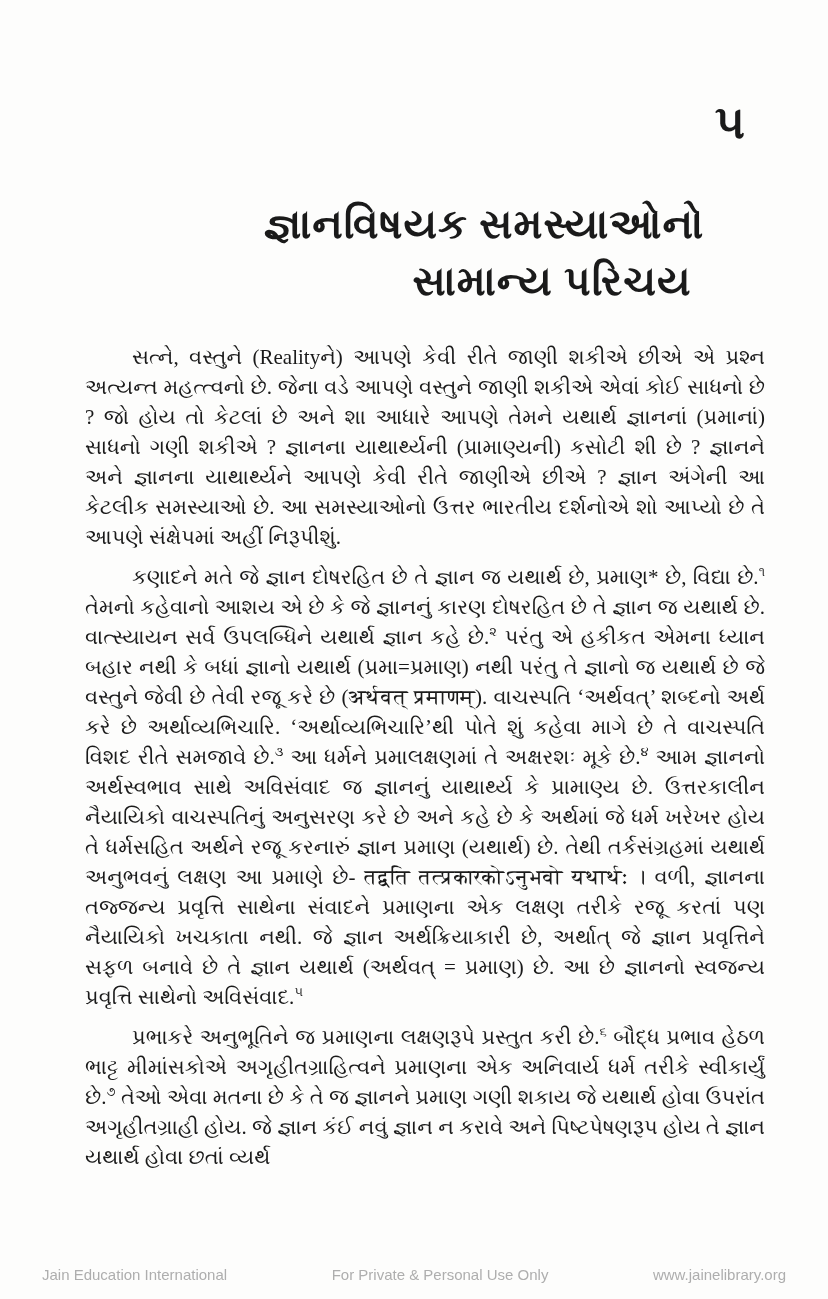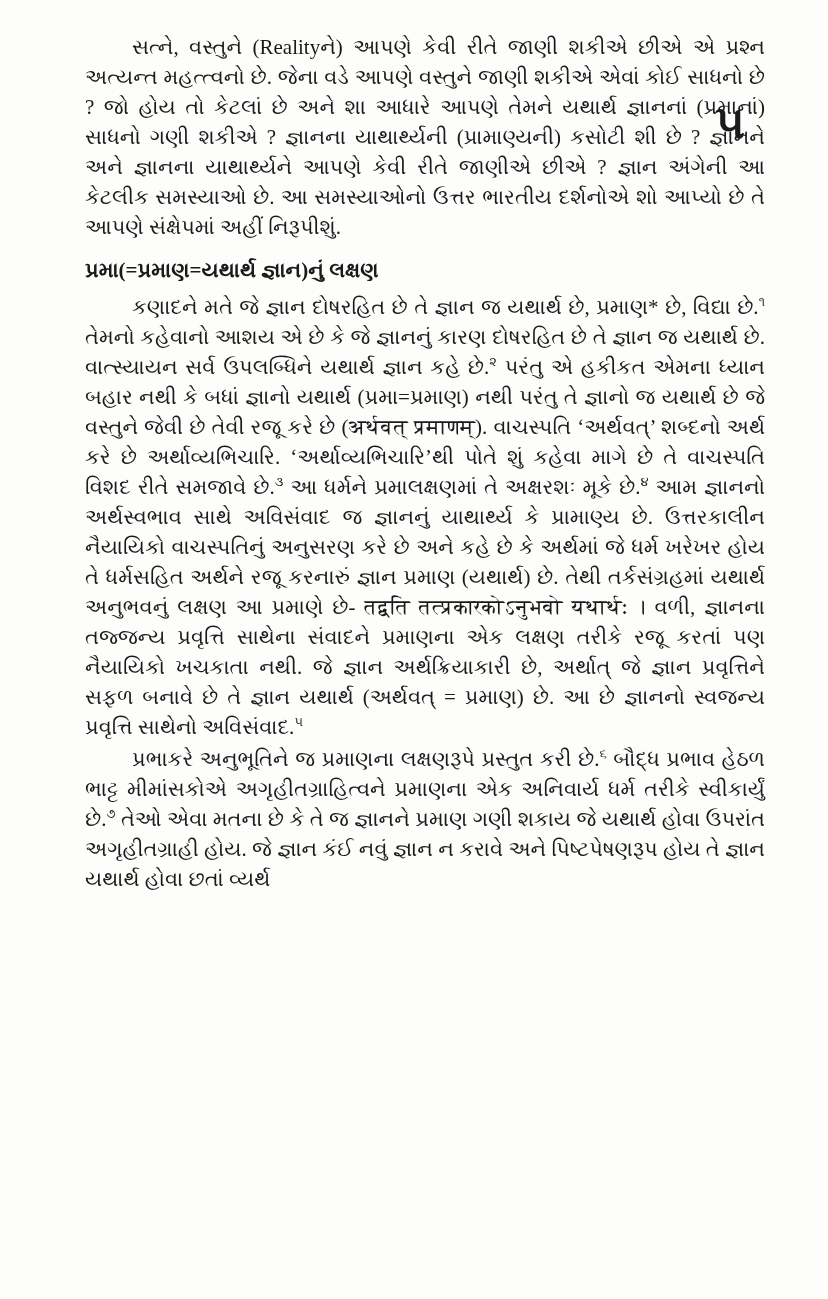--- a/index.html
+++ b/index.html
@@ -33,21 +33,21 @@
   .chapter-title .line { display: block; }
   .chapter-title .line2 { transform: translateX(68px); }
   .body-text {
     margin: 32px 63px 0 85px;
     width: 680px;
     font-size: 21px;
     line-height: 30px;
     text-align: justify;
   }
   .body-text p { margin: 0; text-indent: 47px; }
-  .body-text p + p { margin-top: 2px; }
+  .body-text p + p { margin-top: 10px; }
   .section-heading {
     margin: 14px 0 8px 0;
     font-size: 21px;
     line-height: 28px;
     font-weight: 700;
     text-align: left;
     text-indent: 0;
   }
   sup.sup {
     font-size: 13px;
@@ -69,25 +69,33 @@
     color: #aeaeae;
   }
 </style>
 </head>
 <body>
 
 <div class="page">
 
   <div class="page-number">૫</div>
 
+  <h1 class="chapter-title">
+    <span class="line line1">જ્ઞાનવિષયક સમસ્યાઓનો</span>
+    <span class="line line2">સામાન્ય પરિચય</span>
+  </h1>
 
   <div class="body-text">
     <p><span class="normal">સત્ને, વસ્તુને (Realityને) આપણે કેવી રીતે જાણી શકીએ છીએ એ પ્રશ્ન અત્યન્ત મહત્ત્વનો છે. જેના વડે આપણે વસ્તુને જાણી શકીએ એવાં કોઈ સાધનો છે ? જો હોય તો કેટલાં છે અને શા આધારે આપણે તેમને યથાર્થ જ્ઞાનનાં (પ્રમાનાં) સાધનો ગણી શકીએ ? જ્ઞાનના યાથાર્થ્યની (પ્રામાણ્યની) કસોટી શી છે ? જ્ઞાનને અને જ્ઞાનના યાથાર્થ્યને આપણે કેવી રીતે જાણીએ છીએ ? જ્ઞાન અંગેની આ કેટલીક સમસ્યાઓ છે. આ સમસ્યાઓનો ઉત્તર ભારતીય દર્શનોએ શો આપ્યો છે તે આપણે સંક્ષેપમાં અહીં નિરૂપીશું.</span></p>
 
-    <h2 class="section-heading">પ્રમા(=પ્રમાણ=યથાર્થ જ્ઞાન)નું લક્ષણ</h2>
 
     <p><span class="normal">કણાદને મતે જે જ્ઞાન દોષરહિત છે તે જ્ઞાન જ યથાર્થ છે, પ્રમાણ* છે, વિદ્યા છે.</span><sup class="sup">૧</sup><span class="normal"> તેમનો કહેવાનો આશય એ છે કે જે જ્ઞાનનું કારણ દોષરહિત છે તે જ્ઞાન જ યથાર્થ છે. વાત્સ્યાયન સર્વ ઉપલબ્ધિને યથાર્થ જ્ઞાન કહે છે.</span><sup class="sup">૨</sup><span class="normal"> પરંતુ એ હકીકત એમના ધ્યાન બહાર નથી કે બધાં જ્ઞાનો યથાર્થ (પ્રમા=પ્રમાણ) નથી પરંતુ તે જ્ઞાનો જ યથાર્થ છે જે વસ્તુને જેવી છે તેવી રજૂ કરે છે (</span><span class="deva">अर्थवत् प्रमाणम्</span><span class="normal">). વાચસ્પતિ ‘અર્થવત્’ શબ્દનો અર્થ કરે છે અર્થાવ્યભિચારિ. ‘અર્થાવ્યભિચારિ’થી પોતે શું કહેવા માગે છે તે વાચસ્પતિ વિશદ રીતે સમજાવે છે.</span><sup class="sup">૩</sup><span class="normal"> આ ધર્મને પ્રમાલક્ષણમાં તે અક્ષરશઃ મૂકે છે.</span><sup class="sup">૪</sup><span class="normal"> આમ જ્ઞાનનો અર્થસ્વભાવ સાથે અવિસંવાદ જ જ્ઞાનનું યાથાર્થ્ય કે પ્રામાણ્ય છે. ઉત્તરકાલીન નૈયાયિકો વાચસ્પતિનું અનુસરણ કરે છે અને કહે છે કે અર્થમાં જે ધર્મ ખરેખર હોય તે ધર્મસહિત અર્થને રજૂ કરનારું જ્ઞાન પ્રમાણ (યથાર્થ) છે. તેથી તર્કસંગ્રહમાં યથાર્થ અનુભવનું લક્ષણ આ પ્રમાણે છે- </span><span class="deva">तद्वति तत्प्रकारकोऽनुभवो यथार्थः ।</span><span class="normal"> વળી, જ્ઞાનના તજ્જન્ય પ્રવૃત્તિ સાથેના સંવાદને પ્રમાણના એક લક્ષણ તરીકે રજૂ કરતાં પણ નૈયાયિકો ખચકાતા નથી. જે જ્ઞાન અર્થક્રિયાકારી છે, અર્થાત્ જે જ્ઞાન પ્રવૃત્તિને સફળ બનાવે છે તે જ્ઞાન યથાર્થ (અર્થવત્ = પ્રમાણ) છે. આ છે જ્ઞાનનો સ્વજન્ય પ્રવૃત્તિ સાથેનો અવિસંવાદ.</span><sup class="sup">૫</sup></p>
 
     <p><span class="normal">પ્રભાકરે અનુભૂતિને જ પ્રમાણના લક્ષણરૂપે પ્રસ્તુત કરી છે.</span><sup class="sup">૬</sup><span class="normal"> બૌદ્ધ પ્રભાવ હેઠળ ભાટ્ટ મીમાંસકોએ અગૃહીતગ્રાહિત્વને પ્રમાણના એક અનિવાર્ય ધર્મ તરીકે સ્વીકાર્યું છે.</span><sup class="sup">૭</sup><span class="normal"> તેઓ એવા મતના છે કે તે જ જ્ઞાનને પ્રમાણ ગણી શકાય જે યથાર્થ હોવા ઉપરાંત અગૃહીતગ્રાહી હોય. જે જ્ઞાન કંઈ નવું જ્ઞાન ન કરાવે અને પિષ્ટપેષણરૂપ હોય તે જ્ઞાન યથાર્થ હોવા છતાં વ્યર્થ</span></p>
   </div>
 
+  <div class="page-footer">
+    <span>Jain Education International</span>
+    <span>For Private &amp; Personal Use Only</span>
+    <span>www.jainelibrary.org</span>
+  </div>
 
 </div>
 
 </body></html>

